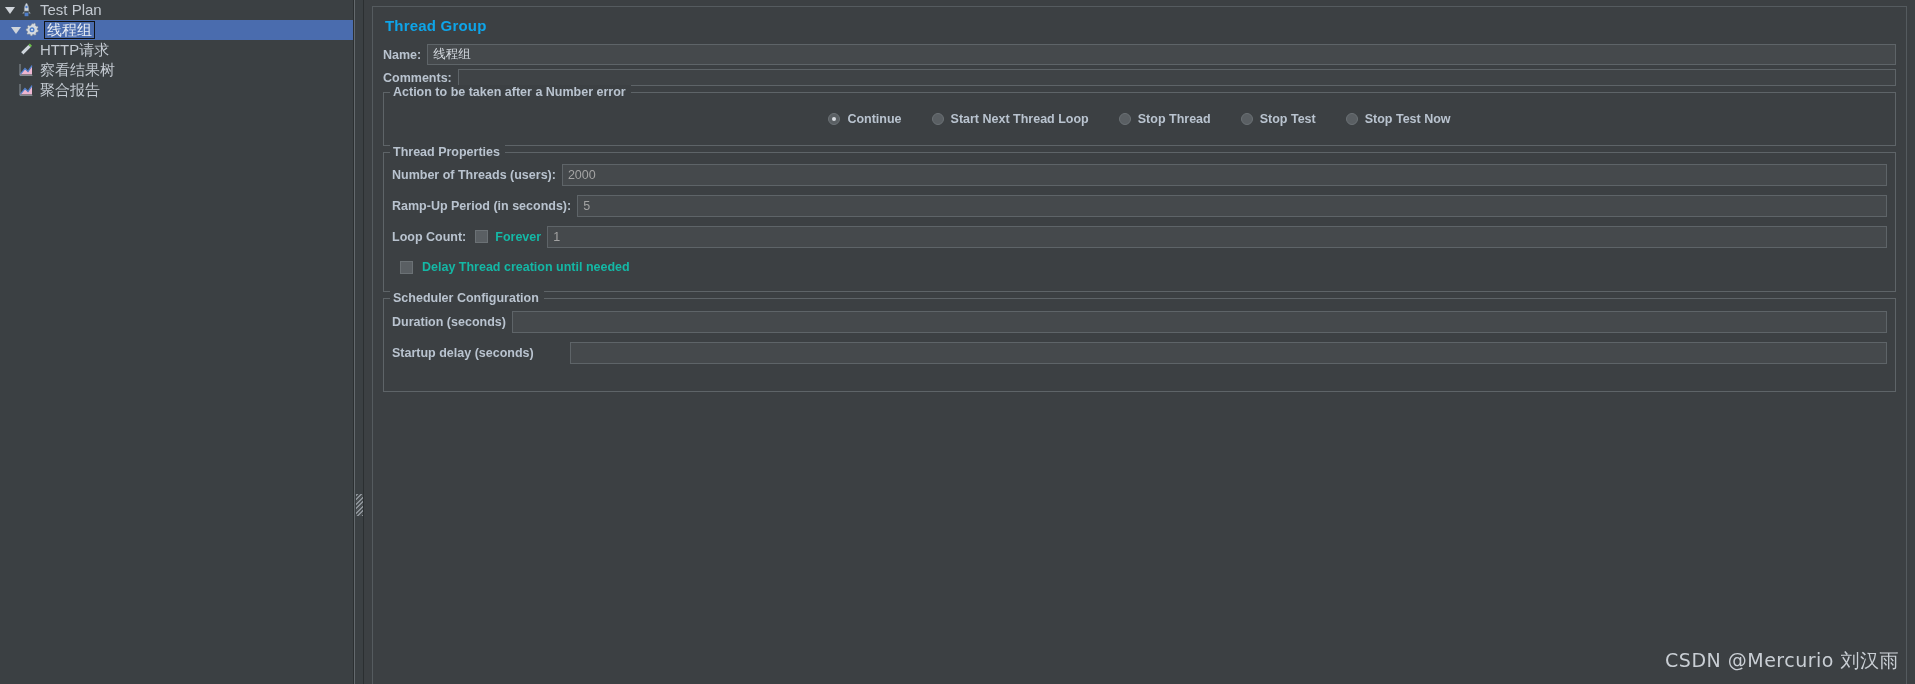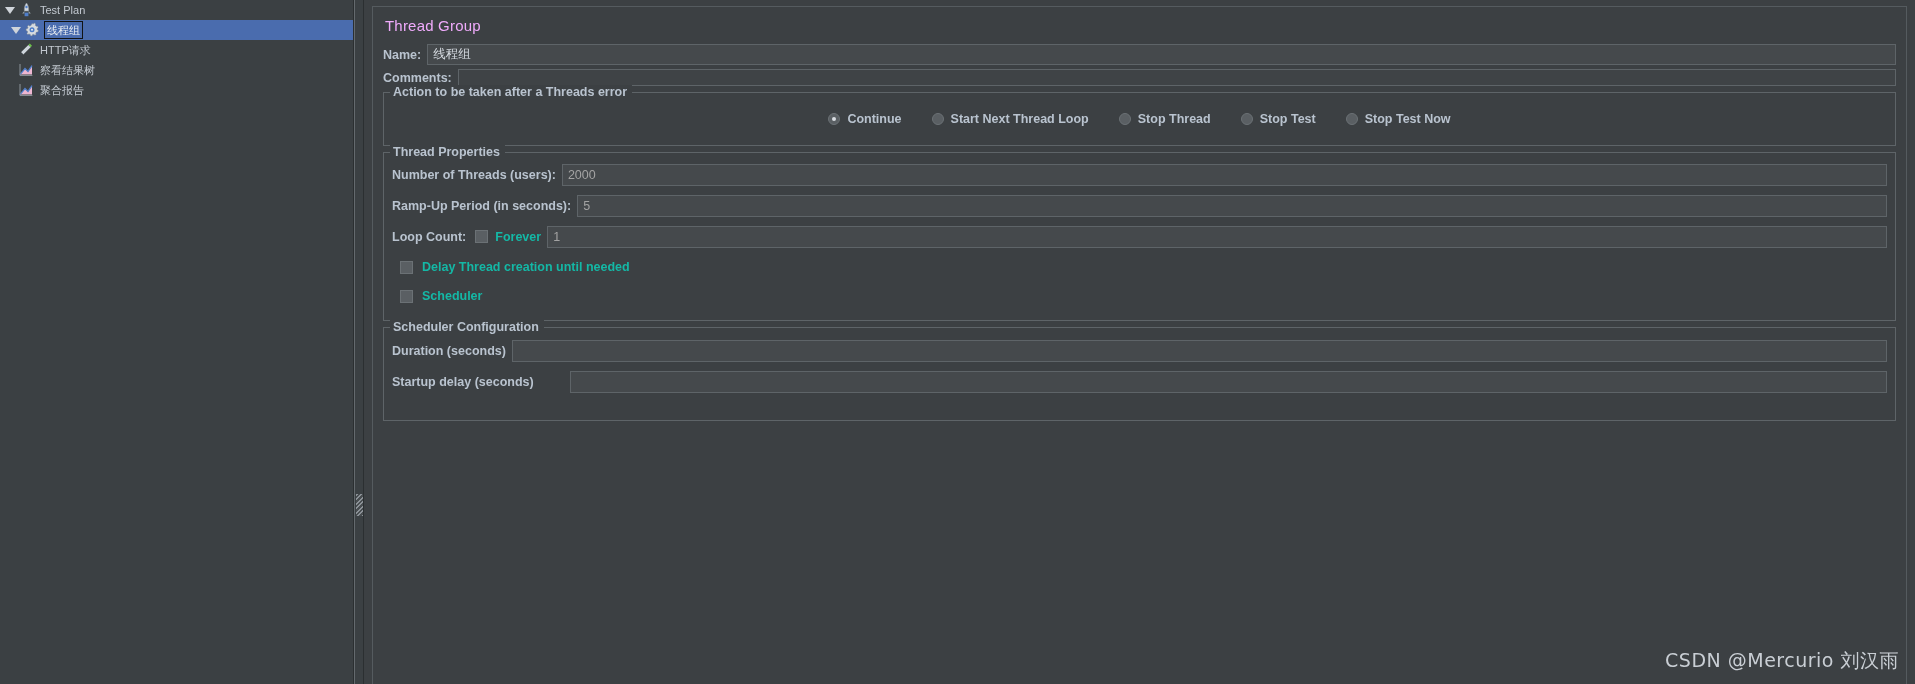--- a/index.html
+++ b/index.html
@@ -32,21 +32,21 @@
     box-sizing: border-box;
     border-right: 1px solid #2b2f31;
     position: relative;
     overflow: hidden;
   }
   .tree-row {
     display: flex;
     align-items: center;
     height: 20px;
     padding-left: 2px;
-    font-size: 11px;
+    font-size: 15px;
     color: #c3c9d1;
     white-space: nowrap;
     box-sizing: border-box;
     text-align: center;
   }
   .tree-row.selected {
     background: #4a6cae;
     color: #e8ecf2;
   }
   .tree-indent-0 { padding-left: 2px; }
@@ -126,22 +126,22 @@
     border: 1px solid #555b5f;
     border-bottom: none;
     background: #3c4043;
     height: 678px;
     box-sizing: border-box;
     padding: 8px 10px 0 10px;
     position: relative;
   }
   .panel-title {
     font-size: 15px;
-    font-weight: normal;
-    color: #f0abfc;
+    font-weight: bold;
+    color: #0ea5e9;
     padding: 2px 0 10px 2px;
     letter-spacing: .2px;
   }
 
   
   .field-row {
     display: flex;
     align-items: stretch;
     margin-bottom: 4px;
   }
@@ -392,21 +392,21 @@
         <span class="field-label">Name:</span>
         <div class="text-input">线程组</div>
       </div>
 
       <div class="field-row comments-row">
         <span class="field-label">Comments:</span>
         <div class="text-input"></div>
       </div>
 
       <div class="group sampler-error-group">
-        <span class="group-title">Action to be taken after a Threads error</span>
+        <span class="group-title">Action to be taken after a Number error</span>
         <div class="radio-row">
 
           <label class="radio-item">
             <span class="radio-dot checked"></span>
             <span>Continue</span>
           </label>
 
           <label class="radio-item">
             <span class="radio-dot"></span>
             <span>Start Next Thread Loop</span>
@@ -450,24 +450,20 @@
             <span class="checkbox-label">Forever</span>
           </label>
           <div class="prop-input">1</div>
         </div>
 
         <div class="checkbox-row">
           <span class="checkbox-box"></span>
           <span class="checkbox-label">Delay Thread creation until needed</span>
         </div>
 
-        <div class="checkbox-row">
-          <span class="checkbox-box"></span>
-          <span class="checkbox-label">Scheduler</span>
-        </div>
       </div>
 
       <div class="group scheduler-group">
         <span class="group-title">Scheduler Configuration</span>
 
         <div class="prop-row">
           <span class="prop-label">Duration (seconds)</span>
           <div class="prop-input"></div>
         </div>
 

